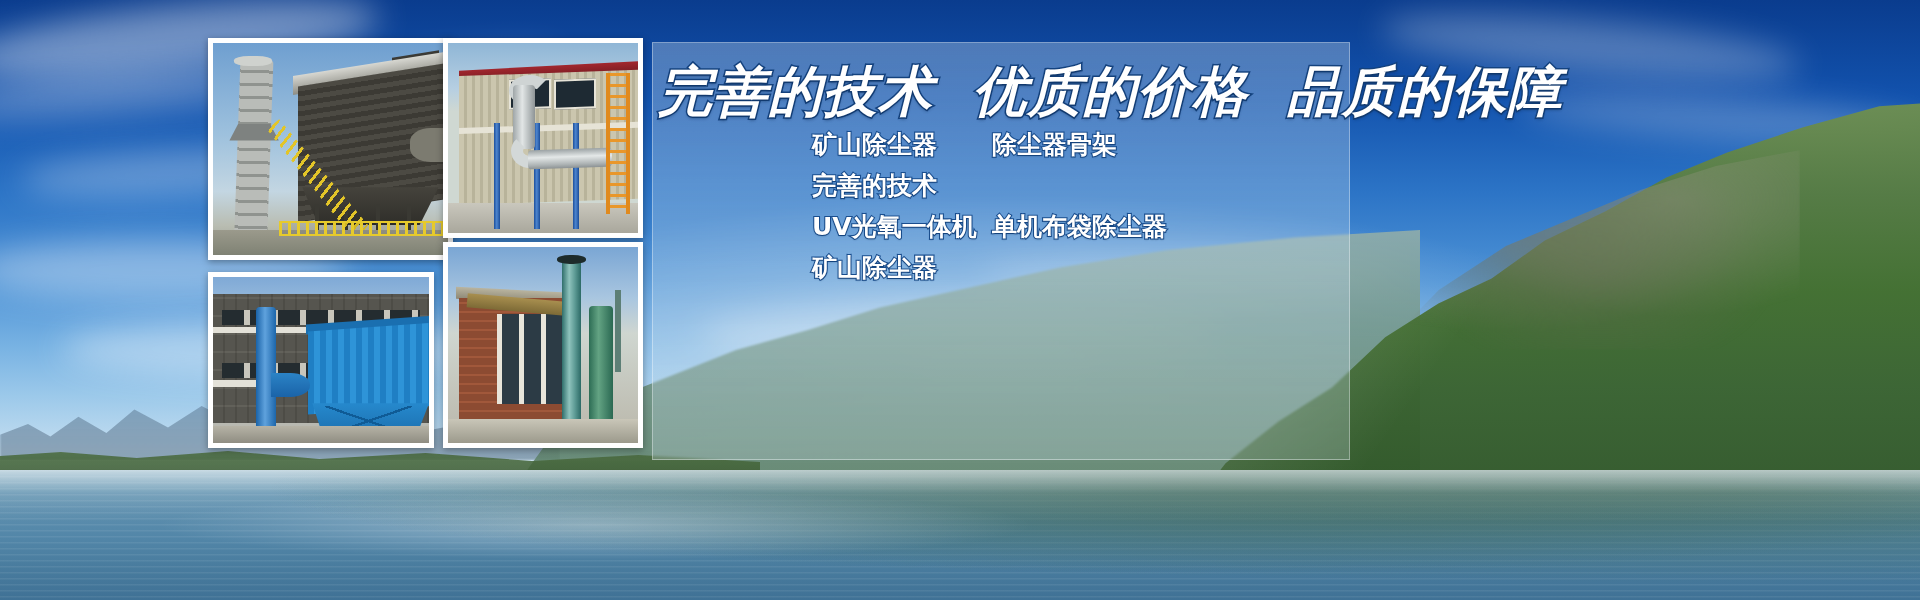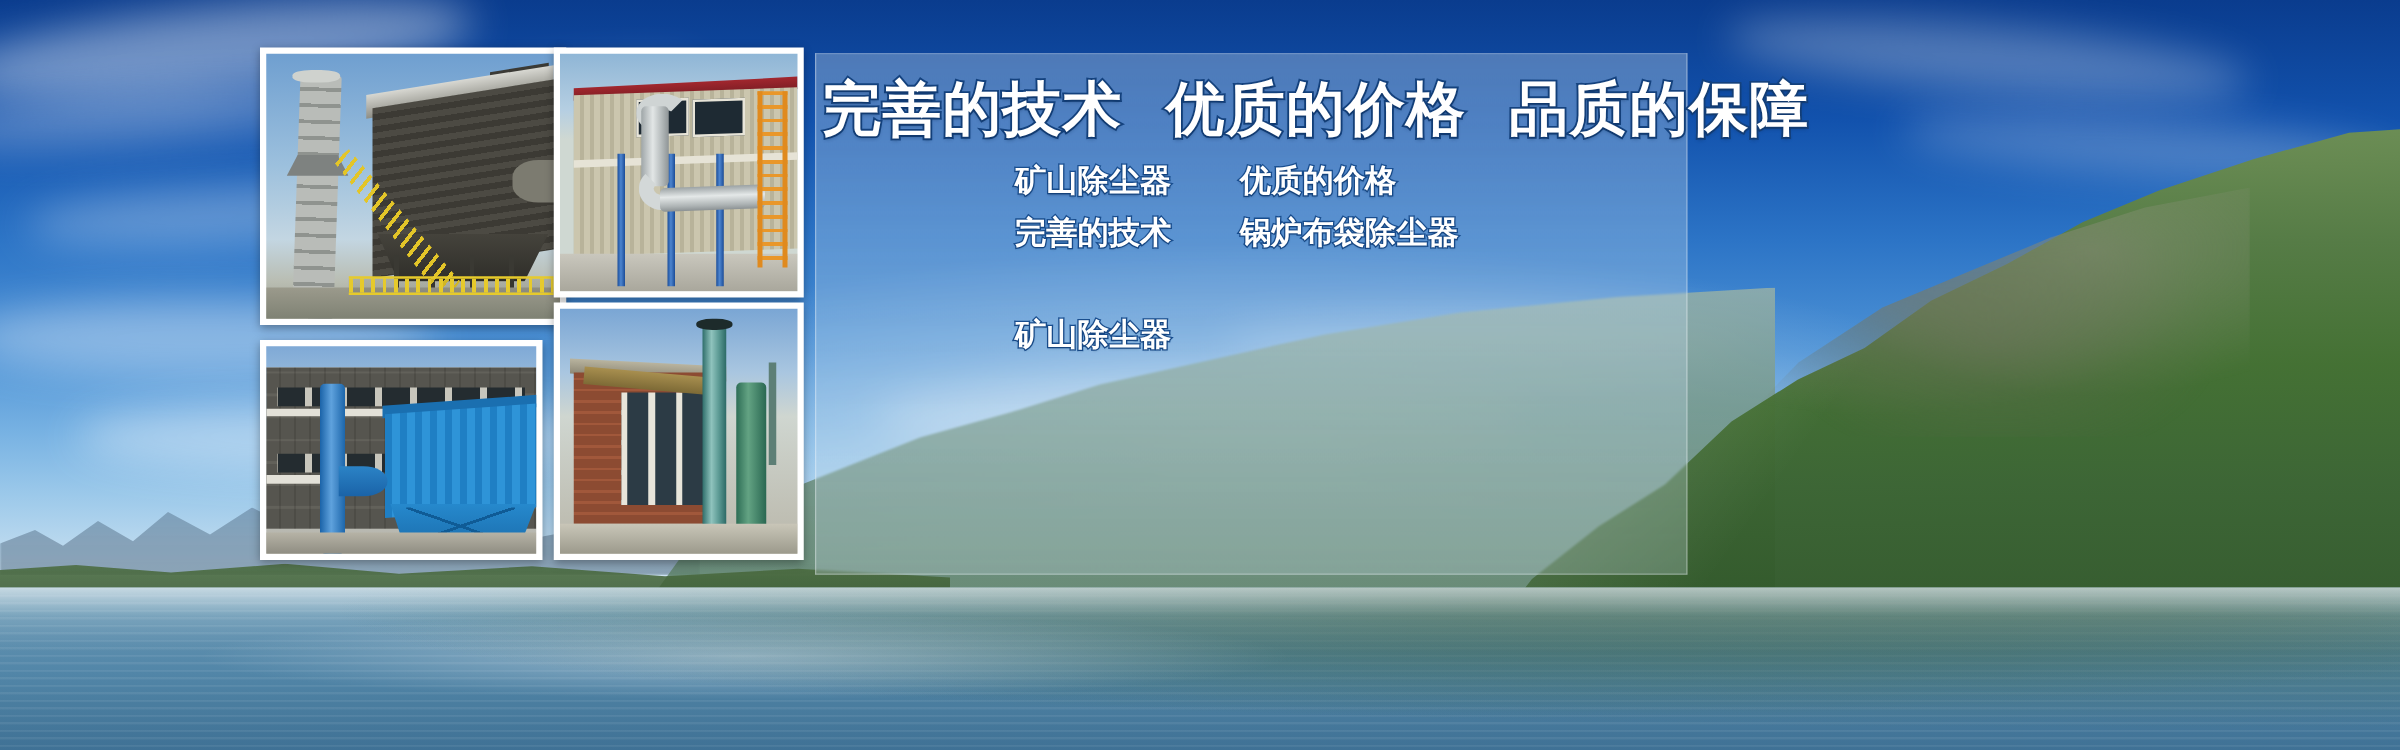--- a/index.html
+++ b/index.html
@@ -231,25 +231,26 @@
   .panel{
     position:absolute; left:652px; top:42px; width:698px; height:418px;
     background:linear-gradient(180deg, rgba(205,225,240,.34) 0%, rgba(196,220,238,.30) 45%, rgba(206,226,238,.26) 100%);
     border:1px solid rgba(255,255,255,.35);
     backdrop-filter:blur(1px);
   }
 
   .headline{
     position:absolute; left:658px; top:60px; width:690px;
     text-align:center;
-    font-size:47px; font-weight:bold; letter-spacing:1px;
+    font-size:54px; font-weight:bold; letter-spacing:1px;
     color:#ffffff; line-height:1.18; white-space:pre;
     -webkit-text-stroke:3px #15437f;
     paint-order:stroke fill;
     text-shadow:0 2px 3px rgba(10,40,80,.45);
+    font-style:italic;
   }
 
   .svc{
     position:absolute; left:812px; top:128px; width:540px;
   }
   .svc-row{
     display:flex; align-items:baseline;
     height:41px; font-size:25px; font-weight:bold; color:#ffffff;
     -webkit-text-stroke:2.1px #1a4f90; paint-order:stroke fill;
     text-shadow:0 1px 2px rgba(10,40,80,.4);
@@ -355,26 +356,27 @@
     </div>
   </div>
 
   <div class="panel"></div>
 
   <div class="headline">完善的技术  优质的价格  品质的保障</div>
 
   <div class="svc">
     <div class="svc-row">
       <span class="svc-col-a">矿山除尘器</span>
-      <span class="svc-col-b">优质的价格</span>
+      <span class="svc-col-b">除尘器骨架</span>
     </div>
     <div class="svc-row">
       <span class="svc-col-a">完善的技术</span>
-      <span class="svc-col-b">锅炉布袋除尘器</span>
     </div>
     <div class="svc-row">
+      <span class="svc-col-a">UV光氧一体机</span>
+      <span class="svc-col-b">单机布袋除尘器</span>
     </div>
     <div class="svc-row">
       <span class="svc-col-b">矿山除尘器</span>
     </div>
   </div>
 
 </div>
 
 </body></html>

